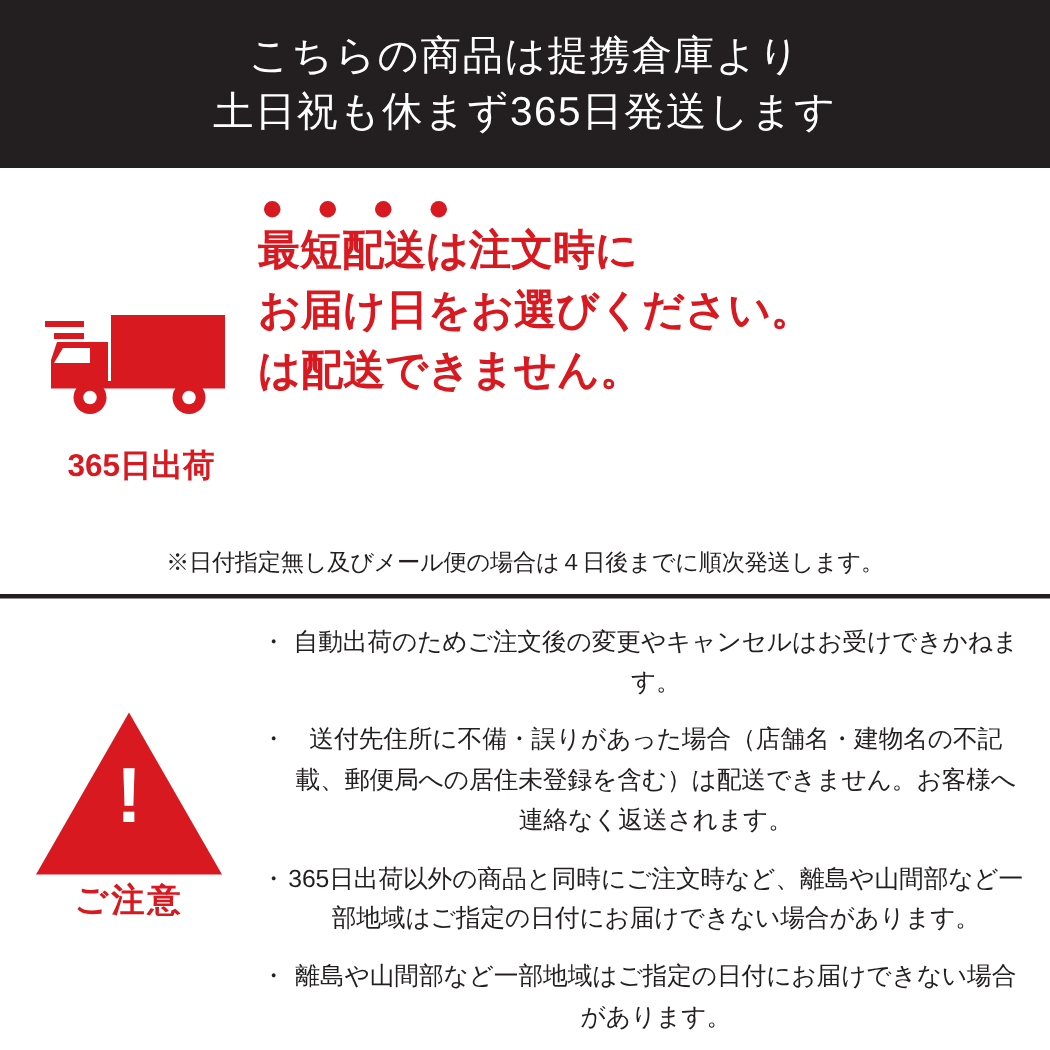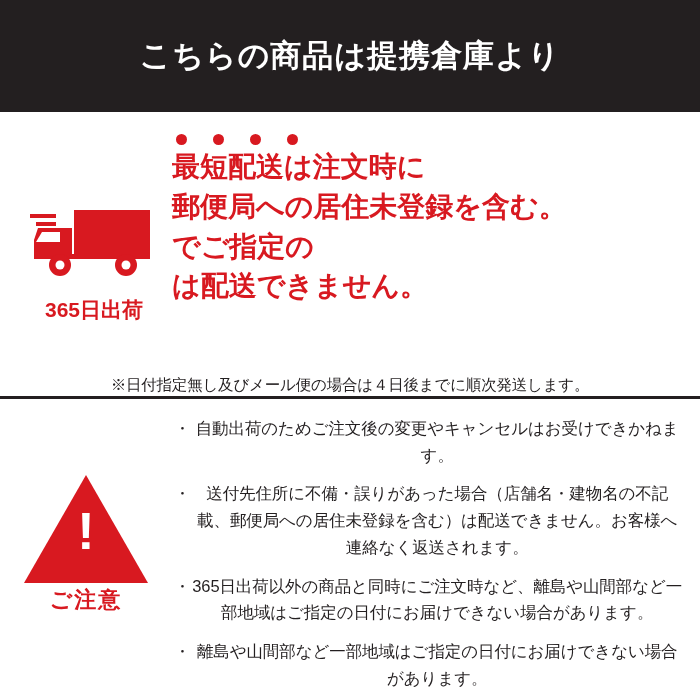--- a/index.html
+++ b/index.html
@@ -27,22 +27,22 @@
     height: 112px;
     flex: 0 0 112px;
     display: flex;
     flex-direction: column;
     align-items: center;
     justify-content: center;
     text-align: center;
     letter-spacing: 1px;
   }
   .header-line {
-    font-size: 31px;
-    font-weight: bold;
+    font-size: 27px;
+    font-weight: normal;
     line-height: 1.38;
     white-space: nowrap;
   }
   
   .middle {
     flex: 0 0 287px;
     display: flex;
     flex-direction: row;
     border-bottom: 3px solid #231f20;
     position: relative;
@@ -114,21 +114,21 @@
     color: #231f20;
     margin-top: 14px;
     margin-left: -120px;
     white-space: nowrap;
     letter-spacing: -0.2px;
   }
   .middle-note-row {
     position: absolute;
     left: 0;
     right: 0;
-    bottom: 0;
+    bottom: 10px;
     text-align: center;
   }
   .middle-note-row .note {
     margin: 0;
     display: inline-block;
   }
   
   .bottom {
     flex: 1 1 auto;
     display: flex;
@@ -199,20 +199,21 @@
     display: block;
   }
 </style>
 </head>
 <body>
 
 <div class="banner">
 
   <div class="header">
     <div class="header-line">こちらの商品は提携倉庫より</div>
+    <div class="header-line">土日祝も休まず365日発送します</div>
   </div>
 
   <div class="middle">
 
     <div class="truck-col">
       <div class="truck-wrap">
         <svg class="truck" width="128" height="92" viewBox="0 0 128 92" aria-hidden="true">
 
           <rect x="44" y="16" width="76" height="44" fill="#d81920"></rect>
 
@@ -235,23 +236,22 @@
     </div>
 
     <div class="msg-col">
       <div class="dots">
         <span class="dot"></span>
         <span class="dot"></span>
         <span class="dot"></span>
         <span class="dot"></span>
       </div>
       <div class="msg-line">最短配送は注文時に</div>
-      <div class="msg-line">郵便局への居住未登録を含む。</div>
+      <div class="msg-line">お届け日をお選びください。</div>
       <div class="msg-line with-hl">
-        <span>でご指定の</span>
       </div>
       <div class="msg-line">は配送できません。</div>
     </div>
 
     <div class="middle-note-row">
       <div class="note">※日付指定無し及びメール便の場合は４日後までに順次発送します。</div>
     </div>
   </div>
 
   <div class="bottom">

